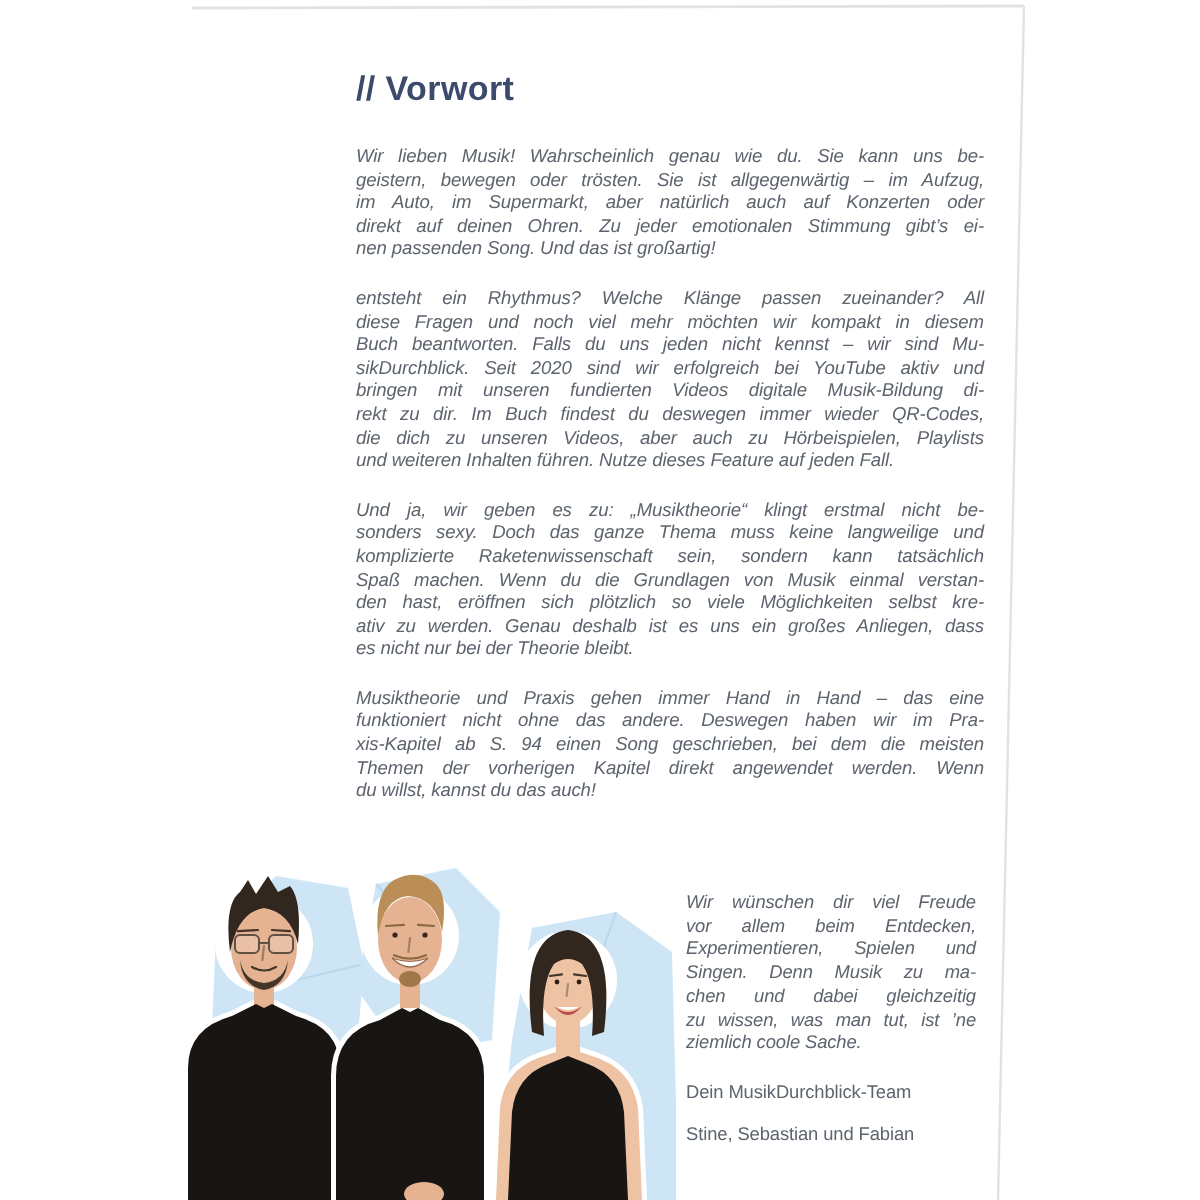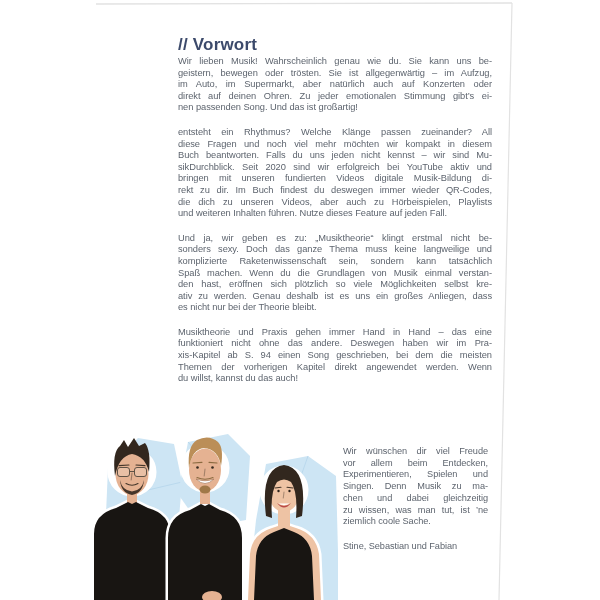--- a/index.html
+++ b/index.html
@@ -4,24 +4,24 @@
 <style>
   html,body{margin:0;padding:0;background:#ffffff;}
   #stage{position:relative;width:600px;height:600px;background:#ffffff;overflow:hidden;
          font-family:"Liberation Sans",sans-serif;}
   
   #page-edges{position:absolute;left:0;top:0;width:600px;height:600px;pointer-events:none;}
 
   
   .main-col{position:absolute;left:178px;top:35px;width:314px;}
   .title{font-size:17px;font-weight:700;letter-spacing:.2px;color:var(--c-title);
-         margin:0 0 2px 0;line-height:19px;}
+         margin:0 0 19px 0;line-height:19px;}
   .para{margin:0 0 13px 0;}
   .line{font-size:9.3px;line-height:11.6px;color:var(--c-body);letter-spacing:-0.05px;
-        text-align:justify;text-align-last:justify;white-space:normal;}
+        text-align:justify;text-align-last:justify;white-space:normal;font-style:italic;}
   .para .line:last-child{text-align-last:left;}
 
   
   .right-col{position:absolute;left:343px;top:414px;width:145px;margin-top:32px;}
   .right-col .line{font-size:9.2px;line-height:11.7px;}
   .sig{font-size:9.2px;line-height:11.7px;color:var(--c-body);letter-spacing:-0.05px;
        margin-top:9px;text-align:left;}
 
   
   .photo{position:absolute;left:88px;top:432px;width:250px;height:168px;overflow:hidden;}
@@ -91,20 +91,21 @@
   <div class="right-col">
     <div class="para">
         <div class="line">Wir wünschen dir viel Freude</div>
         <div class="line">vor allem beim Entdecken,</div>
         <div class="line">Experimentieren, Spielen und</div>
         <div class="line">Singen. Denn Musik zu ma-</div>
         <div class="line">chen und dabei gleichzeitig</div>
         <div class="line">zu wissen, was man tut, ist ’ne</div>
         <div class="line">ziemlich coole Sache.</div>
       </div>
+    <div class="sig">Dein MusikDurchblick-Team</div>
     <div class="sig">Stine, Sebastian und Fabian</div>
   </div>
 
   <div class="photo">
     <svg width="250" height="168" viewBox="0 0 250 168">
 
       <g>
         <polygon class="shape" points="16,128 20,36 50,6 86,12 94,50 88,122 42,134"></polygon>
         <path class="facet" d="M20,36 L56,54 M94,50 L60,58"></path>
         <polygon class="shape" points="90,62 100,10 140,2 162,24 158,88 114,96"></polygon>

